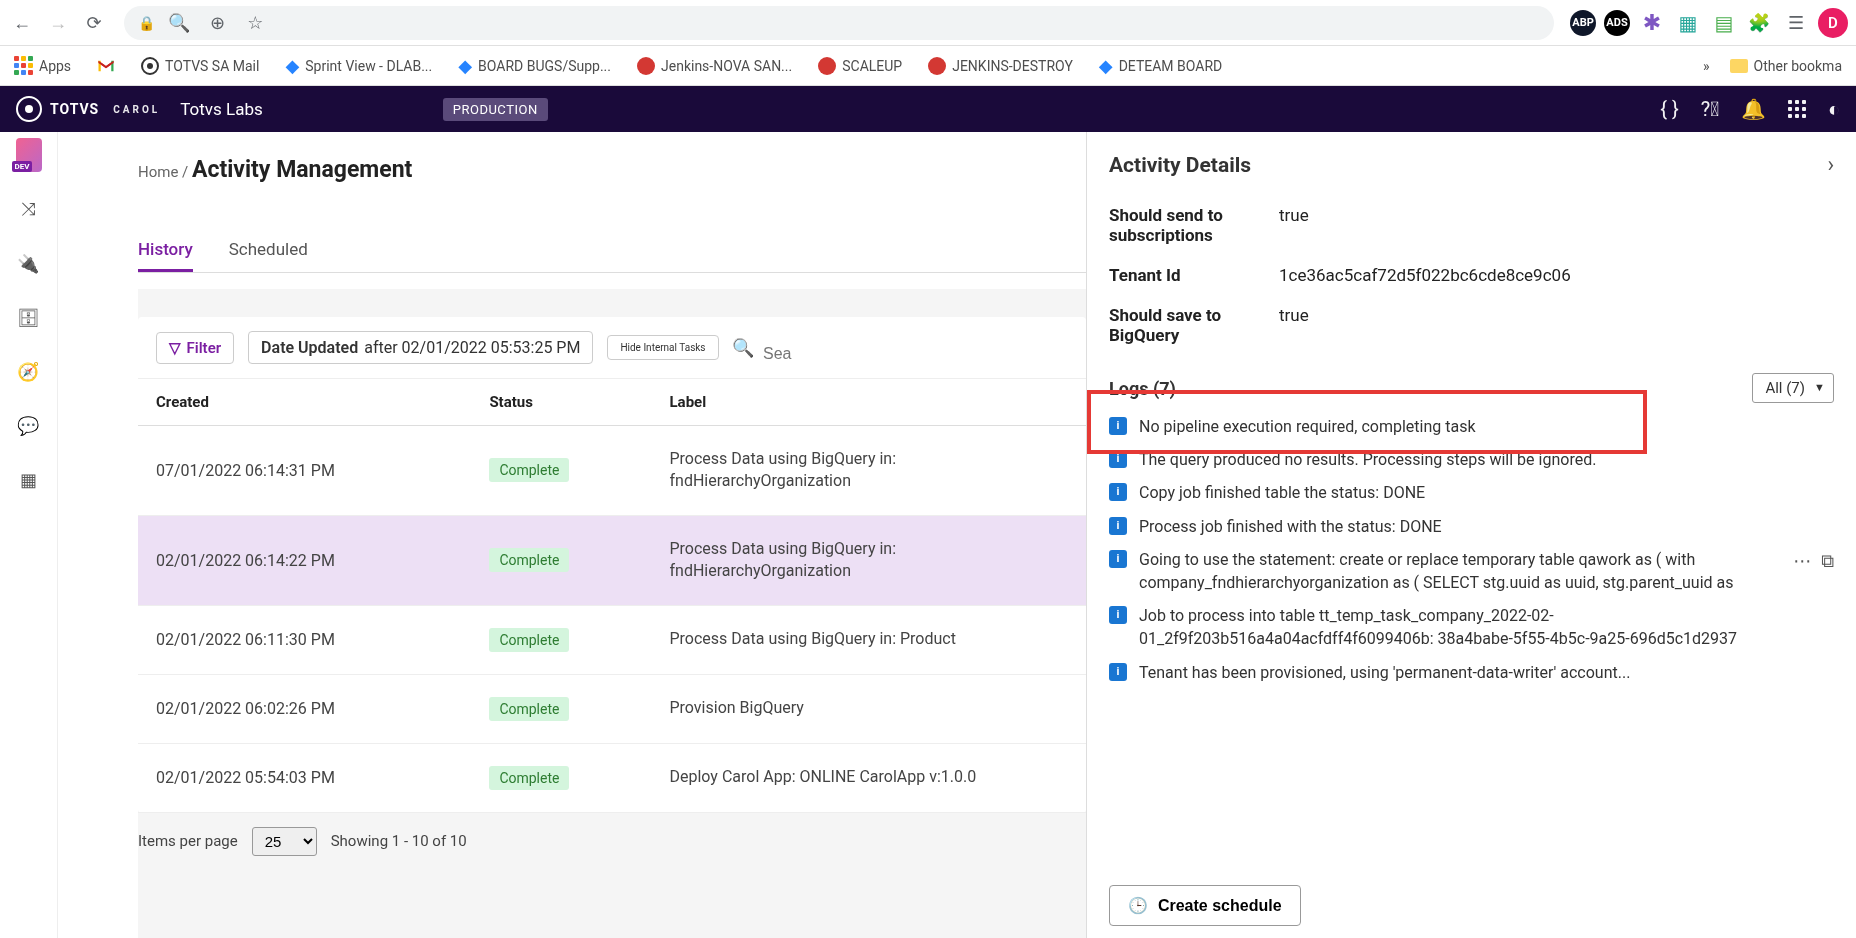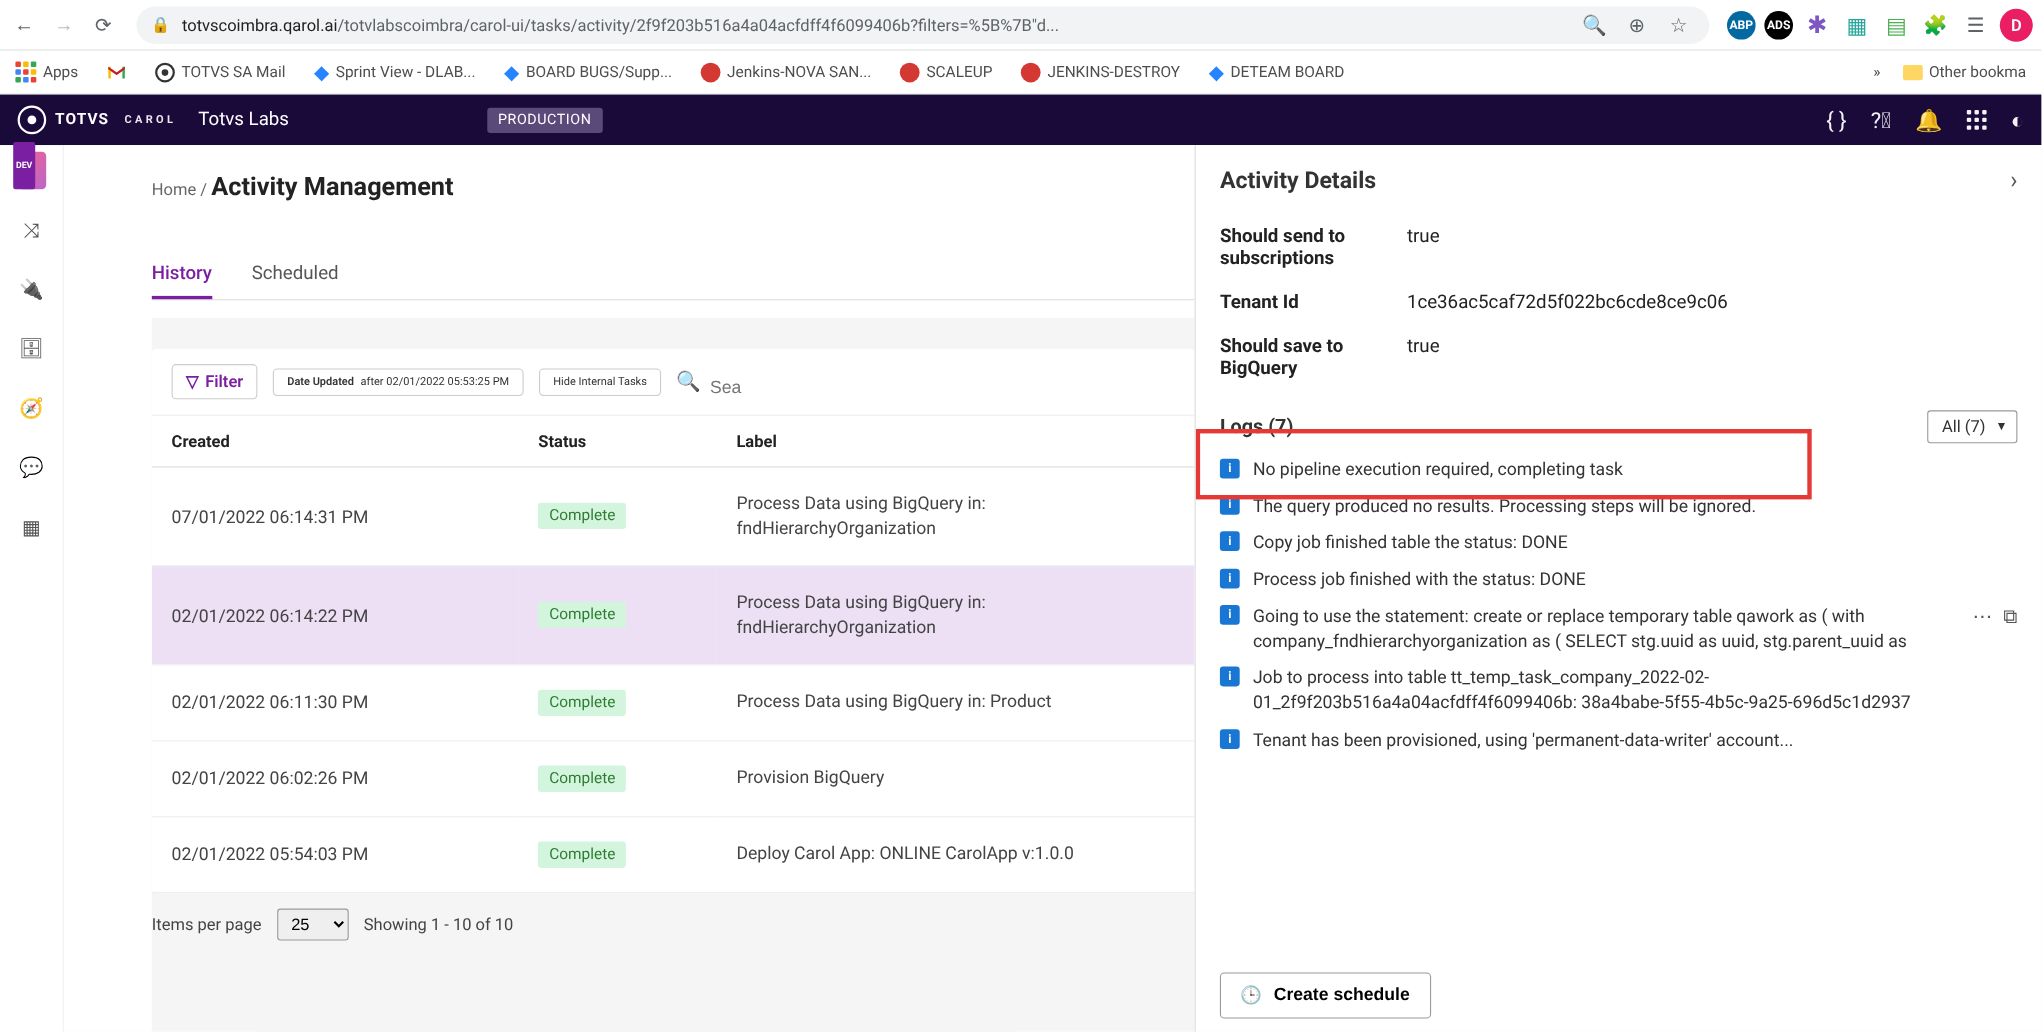--- a/index.html
+++ b/index.html
@@ -9,21 +9,21 @@
 .browser-toolbar { height: 46px; display: flex; align-items: center; padding: 0 8px; gap: 8px; border-bottom: 1px solid #e0e0e0; }
 .nav-arrow { width: 28px; height: 28px; display: flex; align-items: center; justify-content: center; cursor: pointer; border-radius: 50%; font-size: 18px; color: #5f6368; }
 .nav-arrow.disabled { color: #bdbdbd; }
 .reload-btn { width: 28px; height: 28px; display:flex; align-items:center; justify-content:center; font-size:18px; color:#5f6368; }
 .url-bar { flex: 1; background: #f1f3f4; border-radius: 20px; height: 34px; display: flex; align-items: center; padding: 0 14px; gap: 10px; color: #5f6368; margin: 0 8px; }
 .url-text { flex:1; white-space:nowrap; overflow:hidden; text-overflow:ellipsis; font-size:15px; color:#202124;}
 .url-text .domain { color:#202124; }
 .url-text .path { color:#5f6368; }
 .toolbar-icon { width:28px; height:28px; display:flex; align-items:center; justify-content:center; color:#5f6368; font-size:18px; }
 .ext-icon { width:26px; height:26px; border-radius:50%; display:flex; align-items:center; justify-content:center; font-size:11px; font-weight:bold; color:#fff; }
-.ext-abp { background:#0369a1; }
+.ext-abp { background:#0f172a; }
 .ext-ads { background:#000; }
 .ext-purple { color:#7e57c2; font-size:22px; }
 .ext-teal { color:#26a69a; font-size:20px; }
 .ext-green { color:#4caf50; font-size:20px; }
 .avatar-d { width:30px; height:30px; border-radius:50%; background:#e91e63; color:#fff; display:flex; align-items:center; justify-content:center; font-weight:600; font-size:15px; }
 
 .bookmarks-bar { height: 40px; display: flex; align-items: center; padding: 0 8px; gap: 14px; border-bottom: 1px solid #e0e0e0; font-size: 14px; color: #4e4e4e; }
 .bm-item { display:flex; align-items:center; gap:6px; padding:4px 6px; white-space:nowrap; }
 .bm-apps-icon { display:inline-grid; grid-template-columns:repeat(3,5px); grid-template-rows:repeat(3,5px); gap:2px; }
 .bm-apps-icon span { width:5px;height:5px;border-radius:1px; }
@@ -48,37 +48,37 @@
 .env-badge { background:#5a4a7a; padding:4px 10px; border-radius:3px; font-size:13px; letter-spacing:0.5px; margin-left:160px; }
 .header-right { margin-left:auto; display:flex; align-items:center; gap:22px; font-size:20px; }
 .header-icon { cursor:pointer; opacity:0.95; }
 .apps-grid { display:inline-grid; grid-template-columns:repeat(3,4px); grid-template-rows:repeat(3,4px); gap:3px; }
 .apps-grid span{width:4px;height:4px;background:#fff;border-radius:1px;}
 
 
 .main-container { display:flex; height:calc(100% - 132px); }
 .left-rail { width:58px; background:#fff; border-right:1px solid #eee; display:flex; flex-direction:column; align-items:center; padding-top:10px; gap:28px; }
 .rail-item { width:26px;height:26px;display:flex;align-items:center;justify-content:center;color:#555;font-size:18px;cursor:pointer; position:relative; }
-.dev-badge { position:absolute; bottom:-4px; left:-4px; background:#7b1fa2; color:#fff; font-size:8px; padding:17px 3px; border-radius:2px; font-weight:700; }
+.dev-badge { position:absolute; bottom:-4px; left:-4px; background:#7b1fa2; color:#fff; font-size:8px; padding:1px 3px; border-radius:2px; font-weight:700; }
 .rail-img { width:34px;height:34px;background:linear-gradient(135deg,#f06292,#ba68c8);border-radius:4px; }
 
 .content-area { flex:1; display:flex; background:#f5f5f5; }
 .main-panel { flex:1; min-width:0; padding:24px 0 0 80px; background:#fff; display:flex; flex-direction:column;gap:16px; }
 .breadcrumb { font-size:15px; color:#666; margin-bottom:2px; }
 .breadcrumb .home-link { color:#666; }
 .page-title { font-size:23px; font-weight:700; color:#222; display:inline; }
 .tabs { display:flex; gap:36px; margin-top:28px; border-bottom:1px solid #ddd; }
 .tab { padding:10px 0; font-size:17px; color:#555; cursor:pointer; border-bottom:3px solid transparent; }
 .tab.active { color:#7b1fa2; border-bottom-color:#7b1fa2; font-weight:500; }
 
 .table-wrap { background:#f5f5f5; margin-top:0; padding:28px 0 0 0; flex:1; overflow:hidden; }
 .card { background:#fff; margin:0; border-radius:4px; }
 .filter-bar { display:flex; align-items:center; gap:14px; padding:14px 18px; border-bottom:1px solid #eee; }
 .filter-btn { display:flex; align-items:center; gap:6px; border:1px solid #ccc; border-radius:4px; padding:6px 12px; color:#7b1fa2; font-weight:600; cursor:pointer; font-size:15px; }
-.filter-chip { display:flex; align-items:flex-start; gap:6px; background:#fff; border:1px solid #ccc; border-radius:4px; padding:6px 12px; font-size:10px; }
+.filter-chip { display:flex; align-items:flex-start; gap:6px; background:#fff; border:1px solid #ccc; border-radius:4px; padding:6px 12px; font-size:16px; }
 .filter-chip .label{font-weight:600;}
 .hide-tasks { border:1px solid #ccc; border-radius:4px; padding:6px 12px; font-size:10px; cursor:pointer; }
 .search-wrap { display:flex; align-items:center; gap:8px; font-size:18px; color:#555; }
 .search-input { border:none; outline:none; font-size:16px; width:50px;margin-top:12px; }
 
 .data-table { width:100%; border-collapse:collapse; }
 .data-table th { text-align:left; padding:14px 18px; font-size:15px; font-weight:700; color:#222; border-bottom:1px solid #ddd; }
 .data-table td { padding:22px 18px; font-size:16px; color:#444; border-bottom:1px solid #eee; vertical-align:middle; }
 .data-table tr.selected td { background:#ede0f5; }
 .status-badge { background:#d4f5dd; color:#2e7d32; padding:4px 10px; border-radius:3px; font-size:14px; display:inline-block; }
@@ -114,23 +114,20 @@
 </style>
 </head>
 <body>
 
 <div class="browser-toolbar">
   <div class="nav-arrow">←</div>
   <div class="nav-arrow disabled">→</div>
   <div class="reload-btn">⟳</div>
   <div class="url-bar">
     <span>🔒</span>
-    <span class="url-text">
-      <span class="domain">totvscoimbra.qarol.ai</span><span class="path">/totvlabscoimbra/carol-ui/tasks/activity/2f9f203b516a4a04acfdff4f6099406b?filters=%5B%7B"d...</span>
-    </span>
     <span class="toolbar-icon">🔍</span>
     <span class="toolbar-icon">⊕</span>
     <span class="toolbar-icon">☆</span>
   </div>
   <div class="ext-icon ext-abp">ABP</div>
   <div class="ext-icon ext-ads">ADS</div>
   <div class="toolbar-icon ext-purple">✱</div>
   <div class="toolbar-icon ext-teal">▦</div>
   <div class="toolbar-icon ext-green">▤</div>
   <div class="toolbar-icon">🧩</div>

